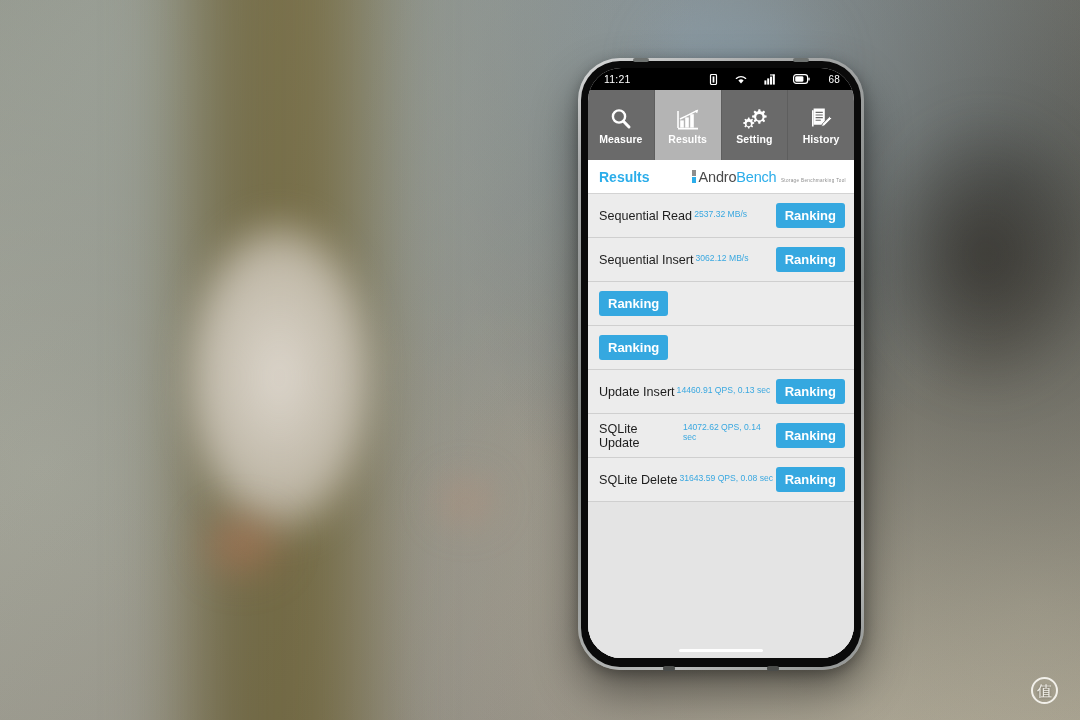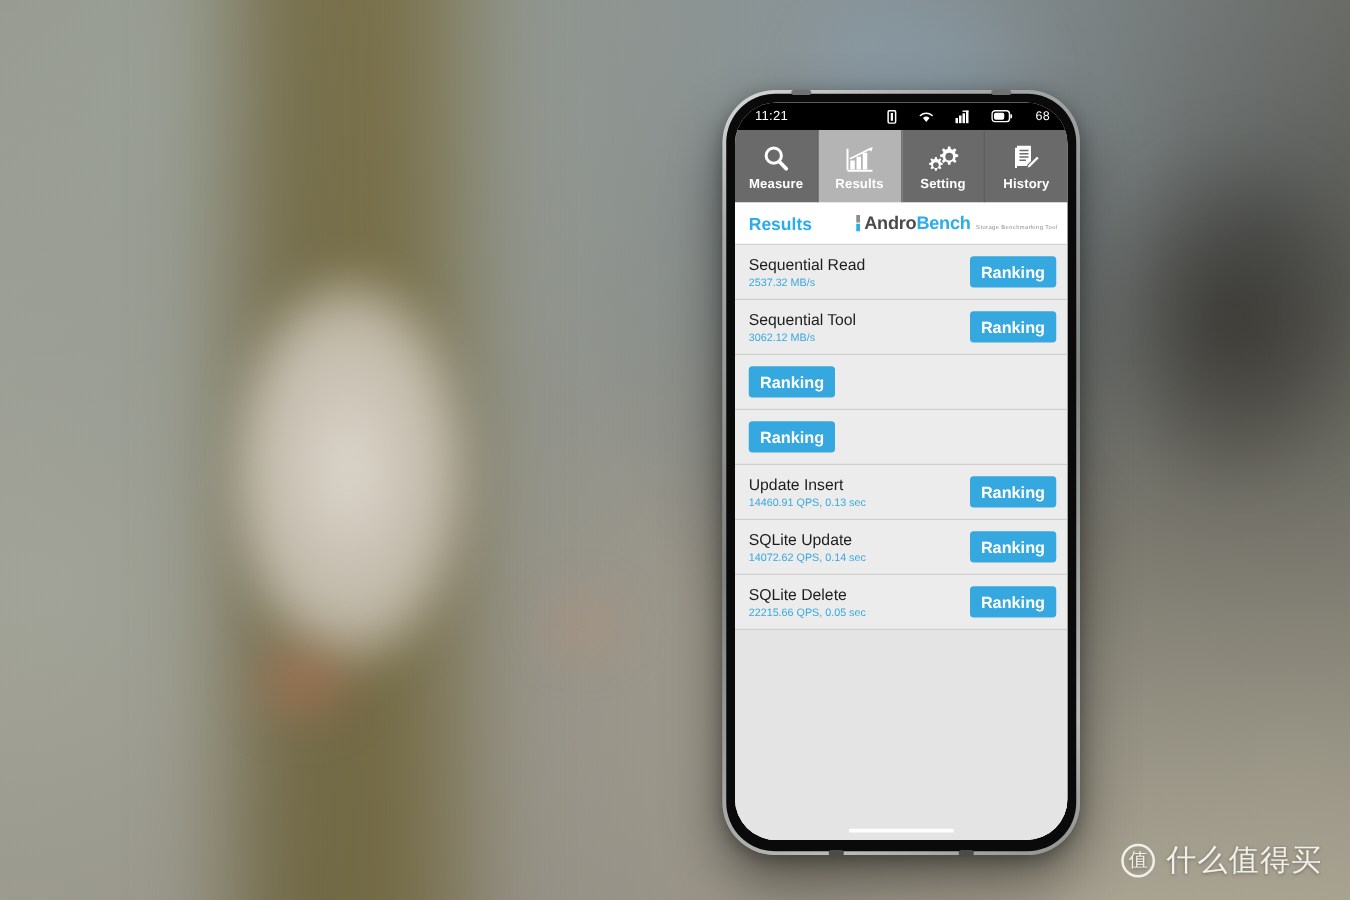--- a/index.html
+++ b/index.html
@@ -48,21 +48,21 @@
   .bg-blue-panel {
     background:radial-gradient(ellipse 150px 110px at 66% 16%, rgba(140,160,172,0.8) 0%, rgba(140,160,172,0) 70%);
     filter:blur(20px);
   }
   .bg-grad-overlay {
     background:linear-gradient(135deg, rgba(255,255,255,0.05), rgba(0,0,0,0.14));
   }
 
   
   #phone {
-    position:absolute; left:578px; top:72px;
+    position:absolute; left:578px; top:58px;
     width:286px; height:612px;
     border-radius:42px;
     background:linear-gradient(150deg,#d9dada 0%,#a9abab 14%,#7e8280 50%,#b9bbba 86%,#8e9190 100%);
     padding:3px;
     box-shadow:0 22px 46px rgba(0,0,0,0.46), 0 4px 14px rgba(0,0,0,0.3);
   }
   #phone-body {
     width:100%; height:100%;
     border-radius:39px;
     background:#0a0a0a;
@@ -92,21 +92,21 @@
     display:flex; align-items:center; justify-content:space-between;
     padding:0 14px 0 16px;
     font-size:10.5px; letter-spacing:0.2px;
     flex:0 0 auto;
   }
   #status-icons { display:flex; align-items:center; gap:17px; }
   .si { display:block; }
   .batt-txt { font-size:10px; margin-left:1px; }
 
   
-  #tabbar { display:flex; height:58px; flex:0 0 auto;text-align:center; }
+  #tabbar { display:flex; height:70px; flex:0 0 auto;text-align:center; }
   .tab {
     flex:1; background:#6a6a6a; color:#fff;
     display:flex; flex-direction:column; align-items:center; justify-content:center;
     gap:2px; border-right:1px solid #5e5e5e; cursor:pointer;
   }
   .tab:last-child { border-right:none; }
   .tab.active { background:#b4b4b4; }
   .tab-ico { height:25px; display:flex; align-items:flex-end; justify-content:center; }
   .tab-label { font-size:10.5px; font-weight:600; letter-spacing:0.1px; }
 
@@ -116,34 +116,34 @@
     display:flex; align-items:center; justify-content:space-between;
     padding:0 8px 0 11px;
     border-bottom:1px solid #d3d3d3;
   }
   #res-title { color:#2badea; font-size:14px; font-weight:700; }
   #logo { display:flex; align-items:center; gap:3px; }
   .logo-bars { display:flex; flex-direction:column; gap:1.5px; }
   .logo-bars i { display:block; width:3.5px; height:6px; background:#8d8d8d; }
   .logo-bars i:last-child { background:#2badea; }
   .logo-txt { line-height:1; }
-  .logo-main { font-size:14.5px; font-weight:700; letter-spacing:-0.2px; }
+  .logo-main { font-size:14.5px; font-weight:400; letter-spacing:-0.2px; }
   .logo-main .a { color:#4a4a4a; }
   .logo-main .b { color:#2badea; }
   .logo-sub { font-size:4.6px; color:#8d8d8d; letter-spacing:0.35px; margin-top:1px; text-align:right; }
 
   
   #list { flex:1 1 auto; background:#e8e8e8; overflow:hidden; }
   .row {
     height:44px; background:#ececec;
     border-bottom:1px solid #cfcfcf;
     display:flex; align-items:center; justify-content:space-between;
     padding:0 9px 0 11px;
   }
-  .row-texts { display:flex; flex-direction:column; gap:2px; }
+  .row-texts { display:flex; flex-direction:row; gap:2px; }
   .row-title { font-size:12.6px; color:#1d1d1d; }
   .row-sub { font-size:8.6px; color:#3aa8e0; }
   .rank-btn {
     background:#35a8e0; color:#fff; font-size:13px; font-weight:700;
     border:none; border-radius:3px; padding:5px 9px; cursor:pointer;
   }
   #list-empty { height:100%; background:#e4e4e4; }
 
   
   #home-ind {
@@ -292,21 +292,21 @@
       <div id="list">
         <div class="row">
           <span class="row-texts">
             <span class="row-title">Sequential Read</span>
             <span class="row-sub">2537.32 MB/s</span>
           </span>
           <button class="rank-btn">Ranking</button>
         </div>
         <div class="row">
           <span class="row-texts">
-            <span class="row-title">Sequential Tool</span>
+            <span class="row-title">Sequential Insert</span>
             <span class="row-sub">3062.12 MB/s</span>
           </span>
           <button class="rank-btn">Ranking</button>
         </div>
         <div class="row">
           <button class="rank-btn">Ranking</button>
         </div>
         <div class="row">
           <button class="rank-btn">Ranking</button>
         </div>
@@ -320,28 +320,27 @@
         <div class="row">
           <span class="row-texts">
             <span class="row-title">SQLite Update</span>
             <span class="row-sub">14072.62 QPS, 0.14 sec</span>
           </span>
           <button class="rank-btn">Ranking</button>
         </div>
         <div class="row">
           <span class="row-texts">
             <span class="row-title">SQLite Delete</span>
-            <span class="row-sub">22215.66 QPS, 0.05 sec</span>
+            <span class="row-sub">31643.59 QPS, 0.08 sec</span>
           </span>
           <button class="rank-btn">Ranking</button>
         </div>
         <div id="list-empty"></div>
       </div>
 
       <div id="home-ind"></div>
     </div>
   </div>
 </div>
 
 <div id="watermark">
   <span id="wm-logo">值</span>
-  <span id="wm-text">什么值得买</span>
 </div>
 
 </body></html>

